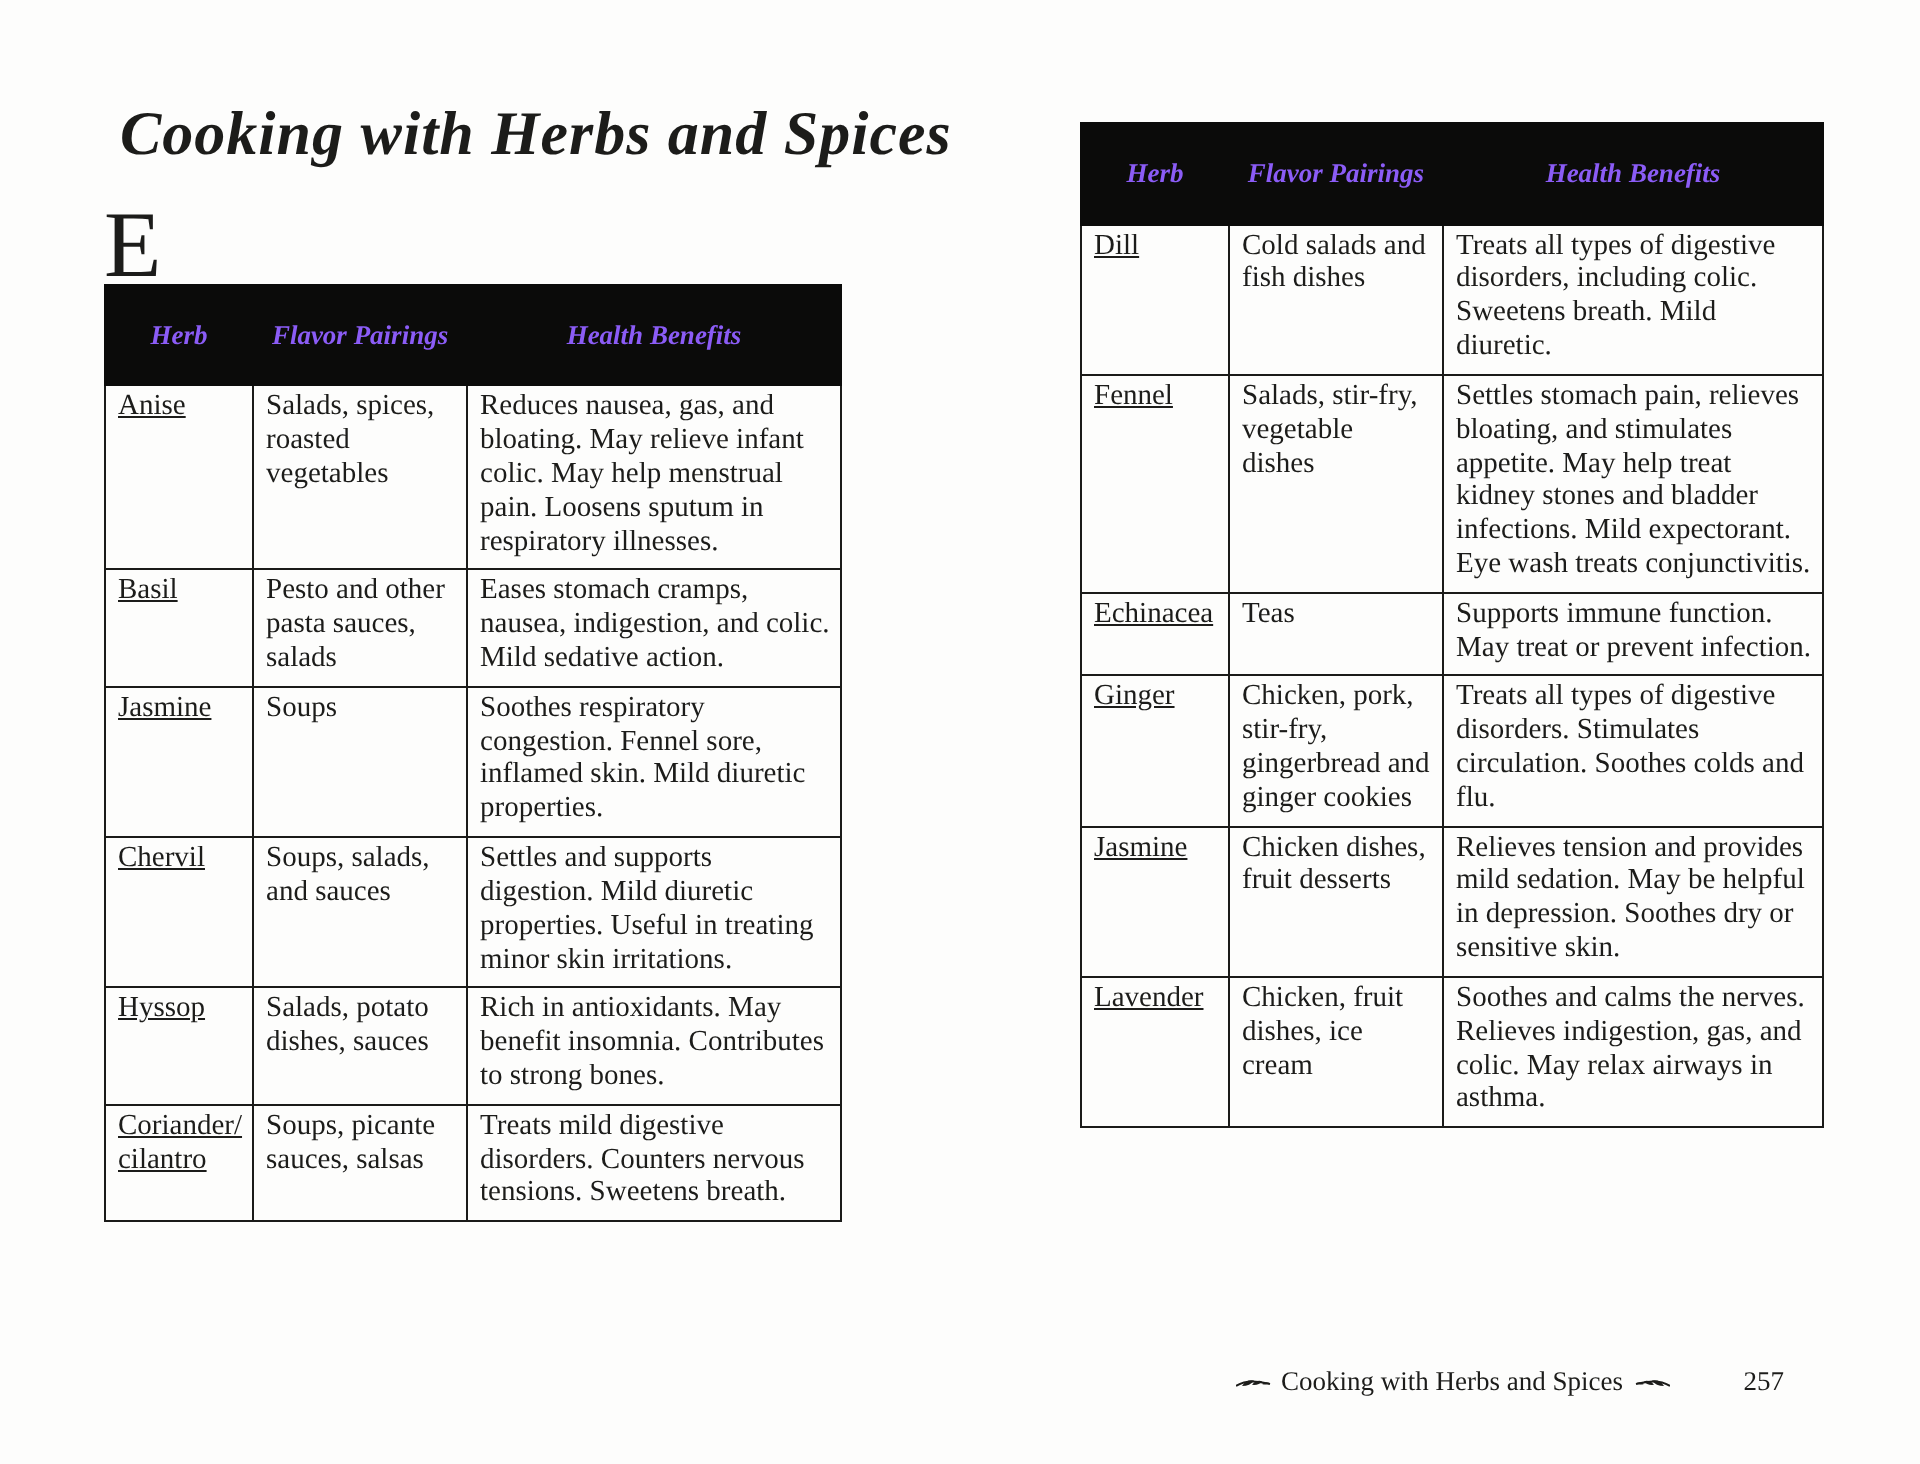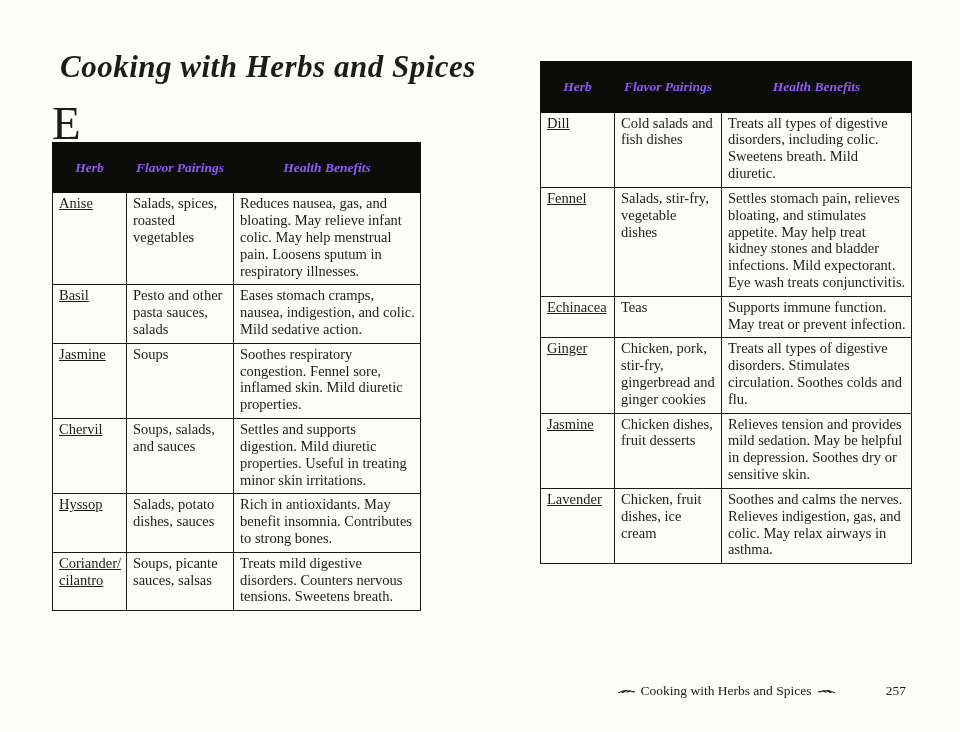--- a/index.html
+++ b/index.html
@@ -52,21 +52,21 @@
   col.c-pair{width:107px;}
   .herb-cell{white-space:pre-line;text-decoration:underline;}
   .footer-right{
     position:absolute;left:0;top:622px;width:100%;
     font-size:13.5px;
   }
   .footer-right .running{
     display:block;text-align:center;
   }
   .footer-right .pagenum{
-    position:absolute;right:6px;top:0;
+    position:absolute;right:20px;top:0;
   }
   .orn{display:inline-block;vertical-align:-1px;margin:0 5px;}
   .orn svg{display:block;}
   .orn.flip svg{transform:scaleX(-1);}
 </style>
 </head>
 <body>
 
 <div class="spread">
 

